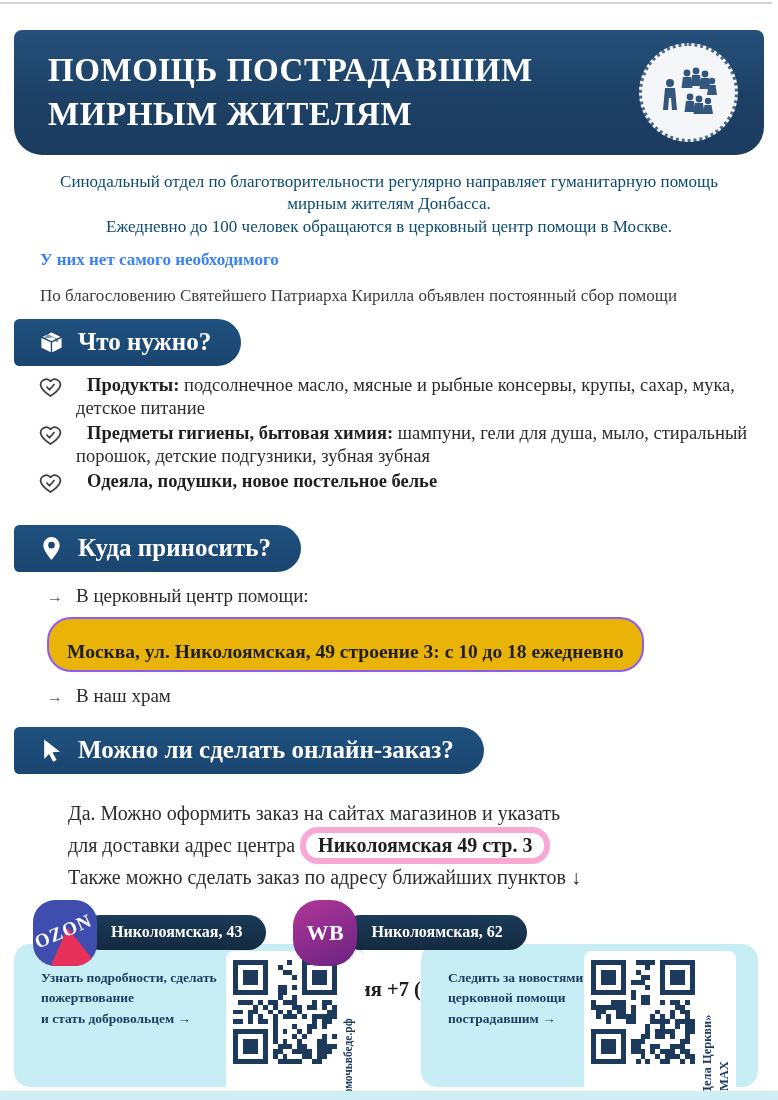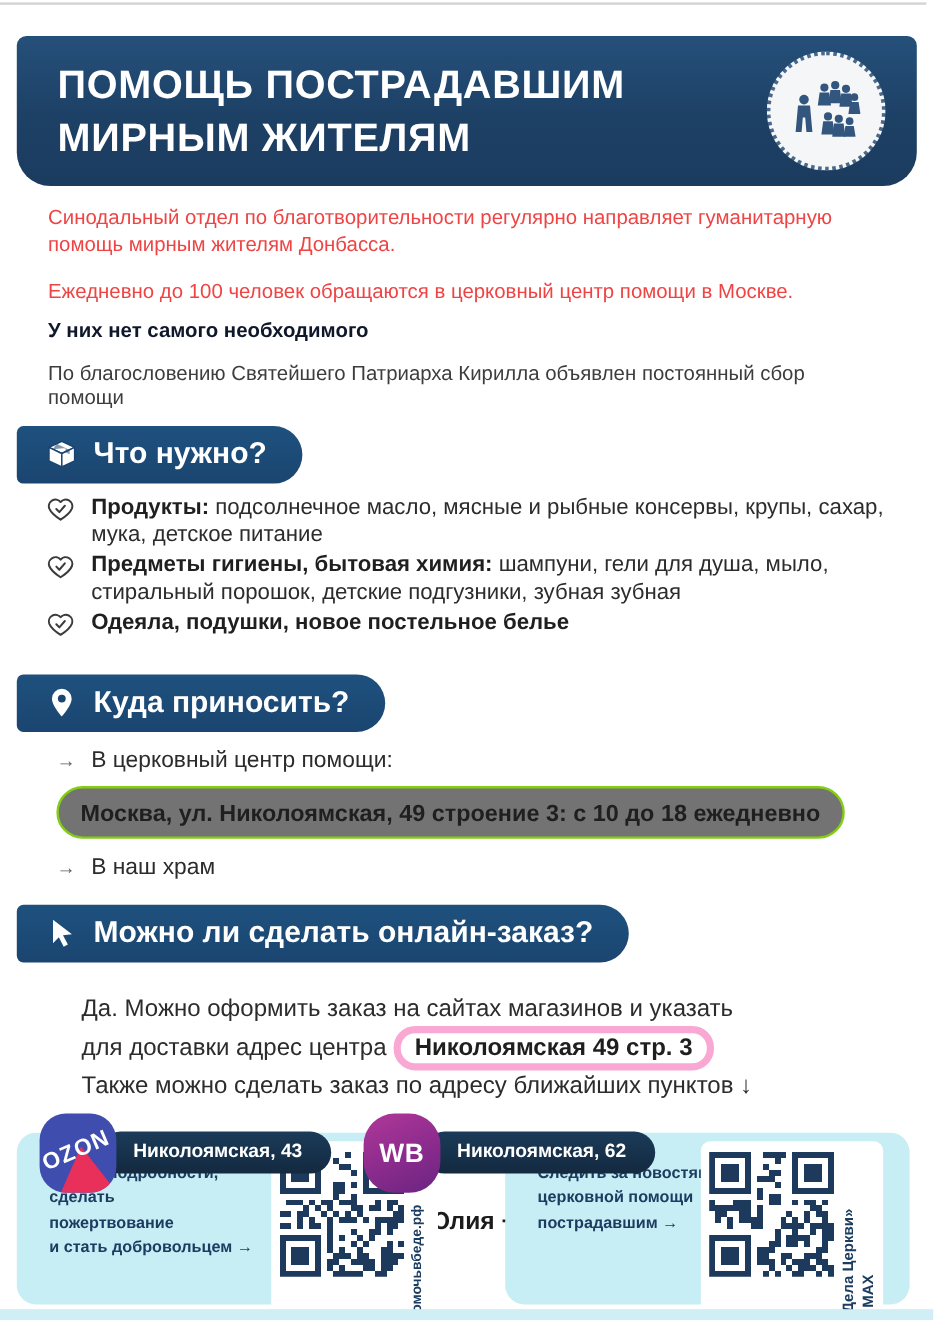--- a/index.html
+++ b/index.html
@@ -1,20 +1,20 @@
 <!DOCTYPE html>
 <html><head>
 <meta charset="utf-8">
 <style>
   * { margin:0; padding:0; box-sizing:border-box; }
   html,body { background:#fff; }
   body { font-family:"Liberation Sans","DejaVu Sans",sans-serif; }
   .page {
     position:relative; width:778px; height:1100px; margin:0 auto;
-    background:#ffffff; overflow:hidden; color:#2f2f2f;
+    background:#ffffff; overflow:hidden; color:#2f2f2f;font-family:Liberation Serif, serif;
   }
   .scan-top-line { position:absolute; top:2px; left:0; right:6px; height:2px; background:#bdbdbd; opacity:.65; }
   .scan-bottom-strip { position:absolute; bottom:0; left:0; right:0; height:9px; background:#cfeef6; }
 
   
   .banner {
     position:relative; margin:30px 14px 0; height:125px;
     background:linear-gradient(180deg,#25507a 0%,#1d4065 55%,#1b3c5f 100%);
     border-radius:8px 8px 28px 28px;
     display:flex; align-items:center; padding-left:34px;
@@ -25,50 +25,50 @@
   }
   .emblem {
     position:absolute; right:26px; top:13px; width:99px; height:99px;
     border-radius:50%; background:#f5f6f7;
     border:3px dotted #49688c;
     display:flex; align-items:center; justify-content:center;
   }
   .emblem svg { width:72px; height:72px; }
 
   
-  .intro { margin:16px 40px 0; font-size:17px; line-height:1.32; color:#ef4444; }
-  .intro-emphasis { margin:12px 40px 16px; font-size:17px; font-weight:bold; color:#0f172a; }
+  .intro { margin:16px 40px 0; font-size:17px; line-height:1.32; color:#0c4a6e;text-align:center; }
+  .intro-emphasis { margin:12px 40px 16px; font-size:17px; font-weight:bold; color:#3b82f6; }
   .intro-last { margin:11px 40px 0; font-size:17px; color:#3d3d3d; }
 
   
   .section-pill {
     margin:0 0 0 14px; display:inline-flex; align-items:center; gap:13px;
     background:linear-gradient(180deg,#1f517e,#1a4570);
     color:#fff; font-weight:bold; font-size:25px;
     border-radius:6px 26px 26px 6px; padding:9px 30px 10px 24px;
   }
   .section-pill .pill-icon { width:27px; height:27px; flex:0 0 auto; display:block; }
   .sec-needed { margin-top:13px; }
   .sec-where  { margin-top:27px; }
   .sec-online { margin-top:20px; }
 
   
   .checklist { list-style:none; margin:8px 30px 0 38px; }
   .checklist li { display:flex; gap:13px; font-size:18.5px; line-height:1.24; color:#2c2c2c; margin-bottom:2px; }
   .checklist .check-ic { width:25px; height:25px; flex:0 0 auto; margin-top:1px; }
-  .checklist b { color:#1f1f1f; }
+  .checklist b { color:#1f1f1f;margin-left:11px; }
 
   
   .arrow-row { display:flex; gap:13px; margin:13px 30px 0 47px; font-size:19px; color:#2c2c2c; align-items:baseline; }
   .arrow-row .bullet { color:#5a5a5a; font-size:16px; flex:0 0 auto; }
   .address-pill {
     display:inline-block; margin:10px 0 0 47px;
-    border:2px solid #84cc16; border-radius:24px;
-    padding:10px 18px 7px; font-size:19.5px; font-weight:bold; color:#1f1f1f;
-    background:#737373;
+    border:2px solid #8b5cf6; border-radius:24px;
+    padding:22px 18px 7px; font-size:19.5px; font-weight:bold; color:#1f1f1f;
+    background:#eab308;
   }
   .arrow-row.second { margin-top:13px; }
 
   
   .online-para { margin:26px 40px 0 68px; font-size:20px; line-height:1.34; color:#2c2c2c; }
   .inline-pill {
     display:inline-block; border:6px solid #f9a8d4; border-radius:18px;
     padding:0 12px 1px; font-weight:bold; color:#1f1f1f; line-height:1.2;
   }
 
@@ -154,21 +154,21 @@
             <path d="M42 46h8l1.5 11h-11z"></path>
           <circle cx="55" cy="44" r="3.2"></circle>
             <path d="M51.5 48h7l1.5 9h-10z"></path>
         </g>
       </svg>
     </div>
   </div>
 
   
   <p class="intro">Синодальный отдел по благотворительности регулярно направляет гуманитарную помощь мирным жителям Донбасса.</p>
-  <p class="intro" style="margin-top:16px">Ежедневно до 100 человек обращаются в церковный центр помощи в Москве.</p>
+  <p class="intro" style="margin-top:0">Ежедневно до 100 человек обращаются в церковный центр помощи в Москве.</p>
   <p class="intro-emphasis">У них нет самого необходимого</p>
   <p class="intro-last">По благословению Святейшего Патриарха Кирилла объявлен постоянный сбор помощи</p>
 
   
   <div>
     <div class="section-pill sec-needed">
       <svg class="pill-icon" viewBox="0 0 24 24">
         <g fill="#ffffff" stroke="#1a4570" stroke-width="1.1" stroke-linejoin="round">
           <polygon points="12,2.5 21.5,7 12,11.5 2.5,7"></polygon>
           <polygon points="2.5,7 12,11.5 12,21.5 2.5,17"></polygon>

